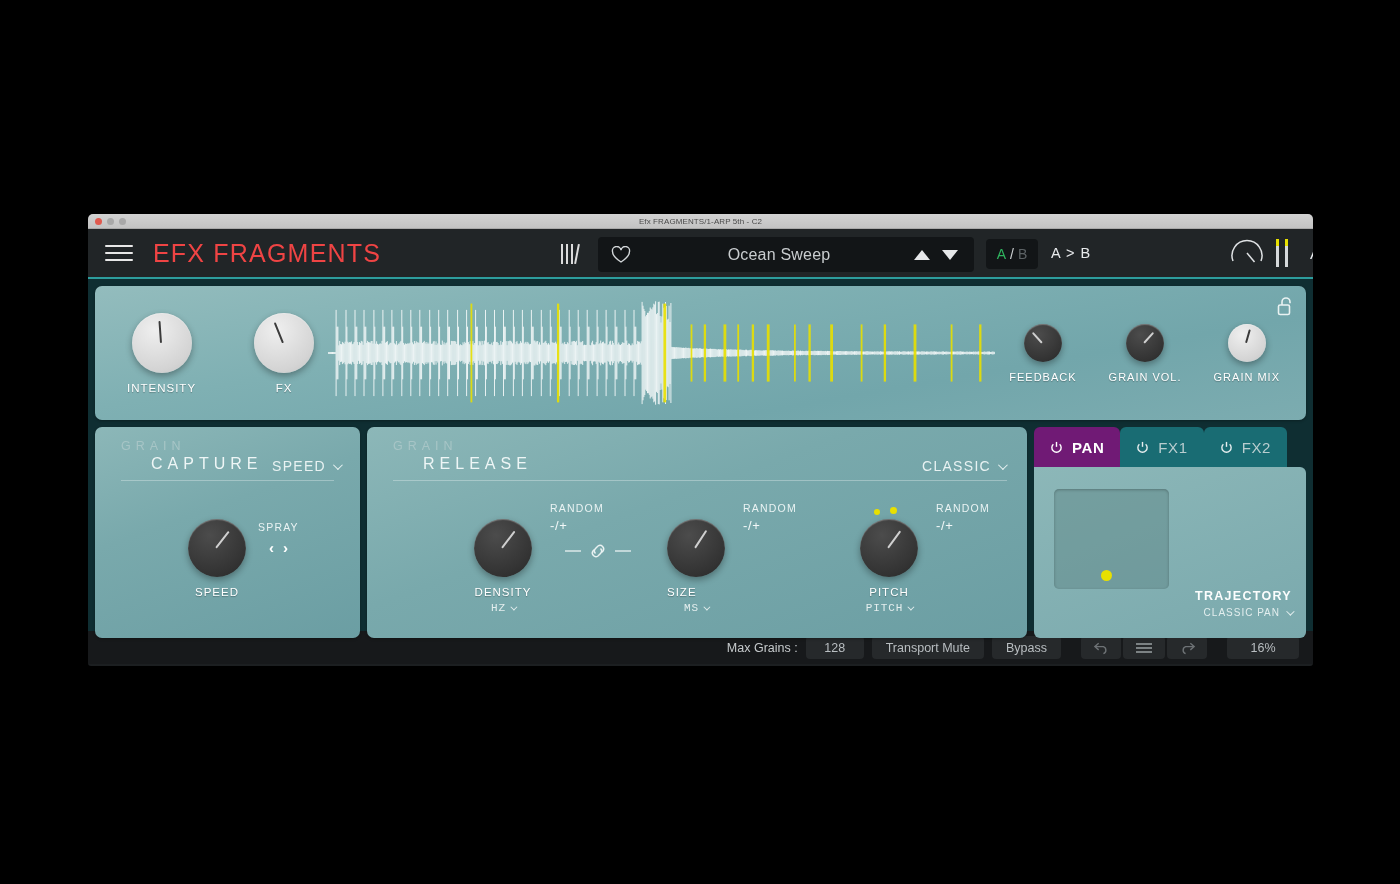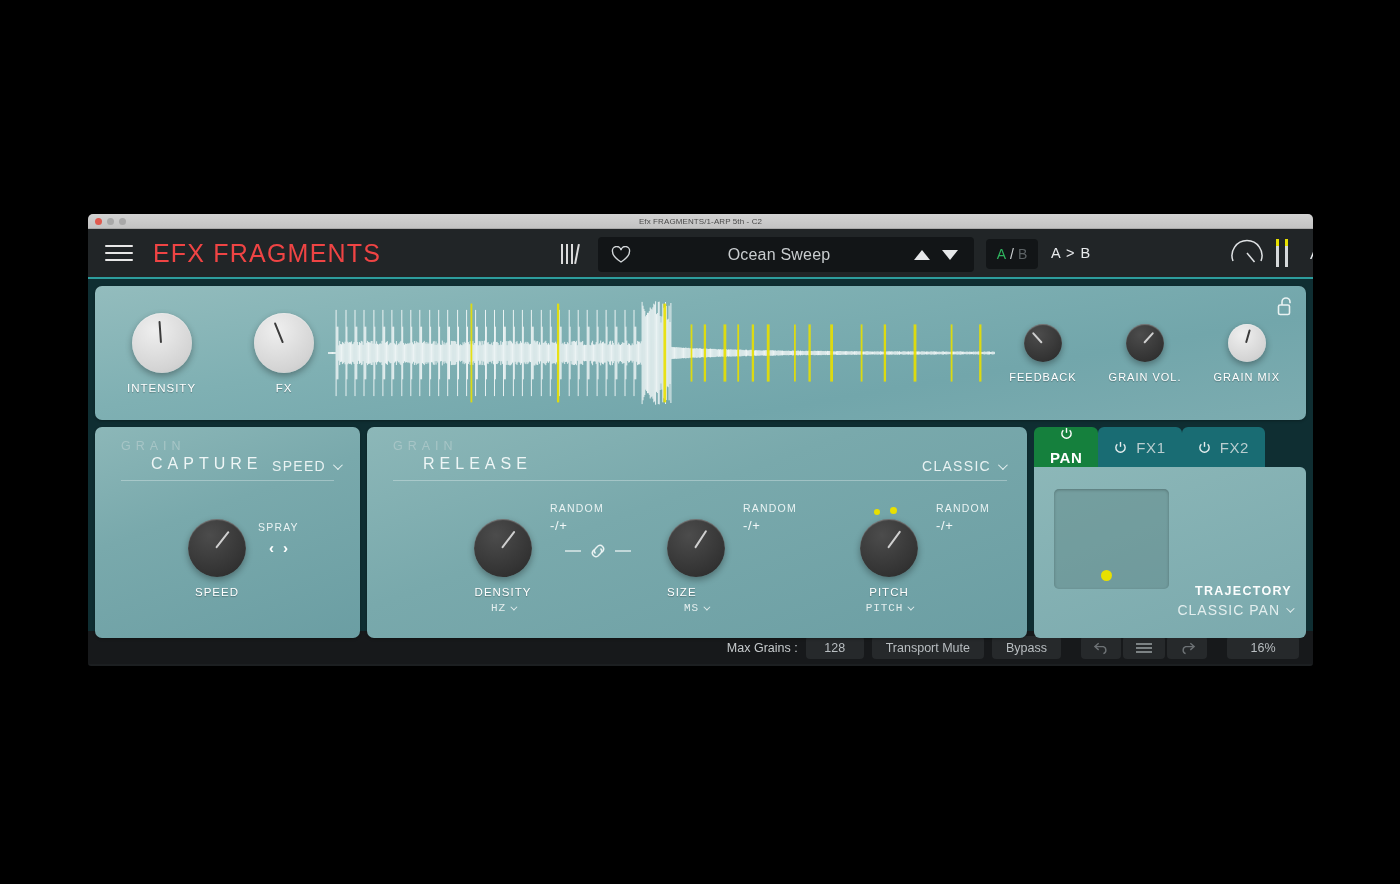--- a/index.html
+++ b/index.html
@@ -178,40 +178,40 @@
   .mini-label { font-size:10.5px; letter-spacing:1.2px; color:#eaf3f3; }
   .pm { font-size:13px; letter-spacing:.6px; color:#f2f8f8; margin-top:4px;}
 
   
   .tabrow { display:flex; height:40px; }
   .tab {
     display:flex; align-items:center; gap:9px;
     padding:0 16px; border-radius:6px 6px 0 0; cursor:pointer;
     font-size:15px; letter-spacing:.6px;
   }
-  .tab.active { background:#15803d; color:#ffffff; font-weight:bold;flex-direction:column; }
+  .tab.active { background:#701a75; color:#ffffff; font-weight:bold; }
   .tab.idle   { background:#196c73; color:#b9cdcf; }
   .pwr { width:13px; height:13px; position:relative; }
 
   .fxbody {
     height:171px; border-radius:0 6px 6px 6px;
     background: linear-gradient(160deg,#8cb7b8,#7aa9ad);
     position:relative;
     text-decoration:underline;
   }
   #xy-pad {
     position:absolute; left:20px; top:22px; width:115px; height:100px;
     background: rgba(90,130,130,.45);
     border-radius:5px; box-shadow: inset 0 1px 3px rgba(0,0,0,.25);
     cursor:crosshair;
   }
   .xy-dot { position:absolute; width:11px; height:11px; border-radius:50%; background:#e8e000; }
   .traj { position:absolute; right:14px; bottom:20px; text-align:right; }
   .traj .t1 { font-size:12.5px; letter-spacing:1.3px; color:#fbfdfd; font-weight:bold; }
-  .traj .t2 { font-size:14px; letter-spacing:1px; color:#e3eeee; margin-top:4px;
+  .traj .t2 { font-size:10px; letter-spacing:1px; color:#e3eeee; margin-top:4px;
               display:flex; align-items:center; gap:6px; justify-content:flex-end; cursor:pointer;}
 
   
   .botbar {
     height:33px; background:#17191b;
     display:flex; align-items:center; justify-content:flex-end;
     gap:8px; padding-right:14px;
   }
   .bb-label { font-size:12.5px; color:#c6cacc; }
   .bb-chip {

